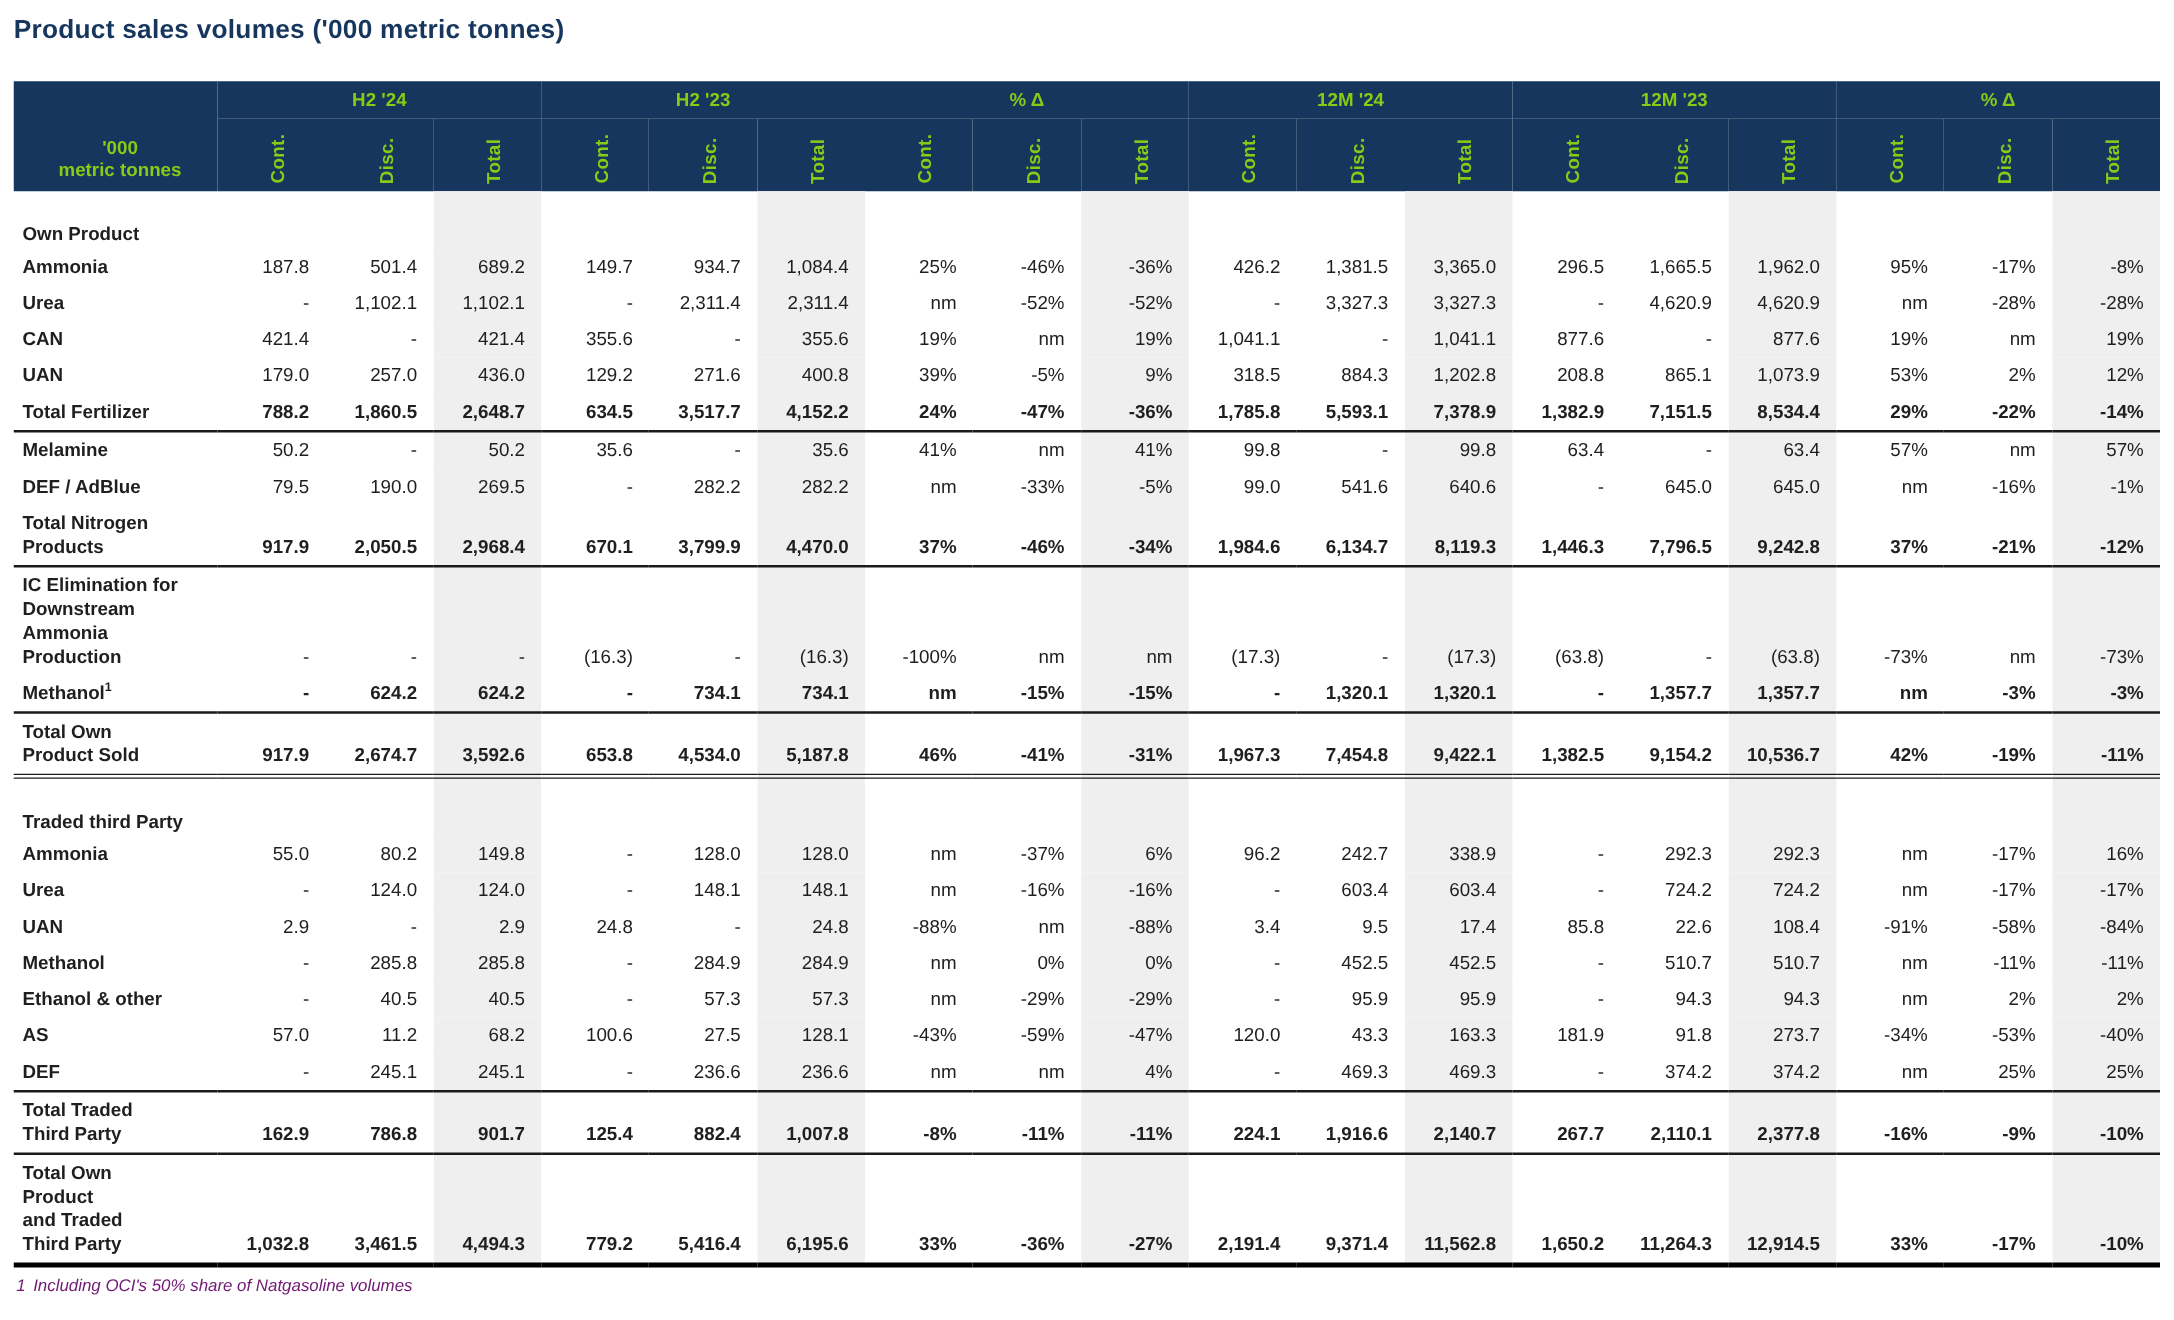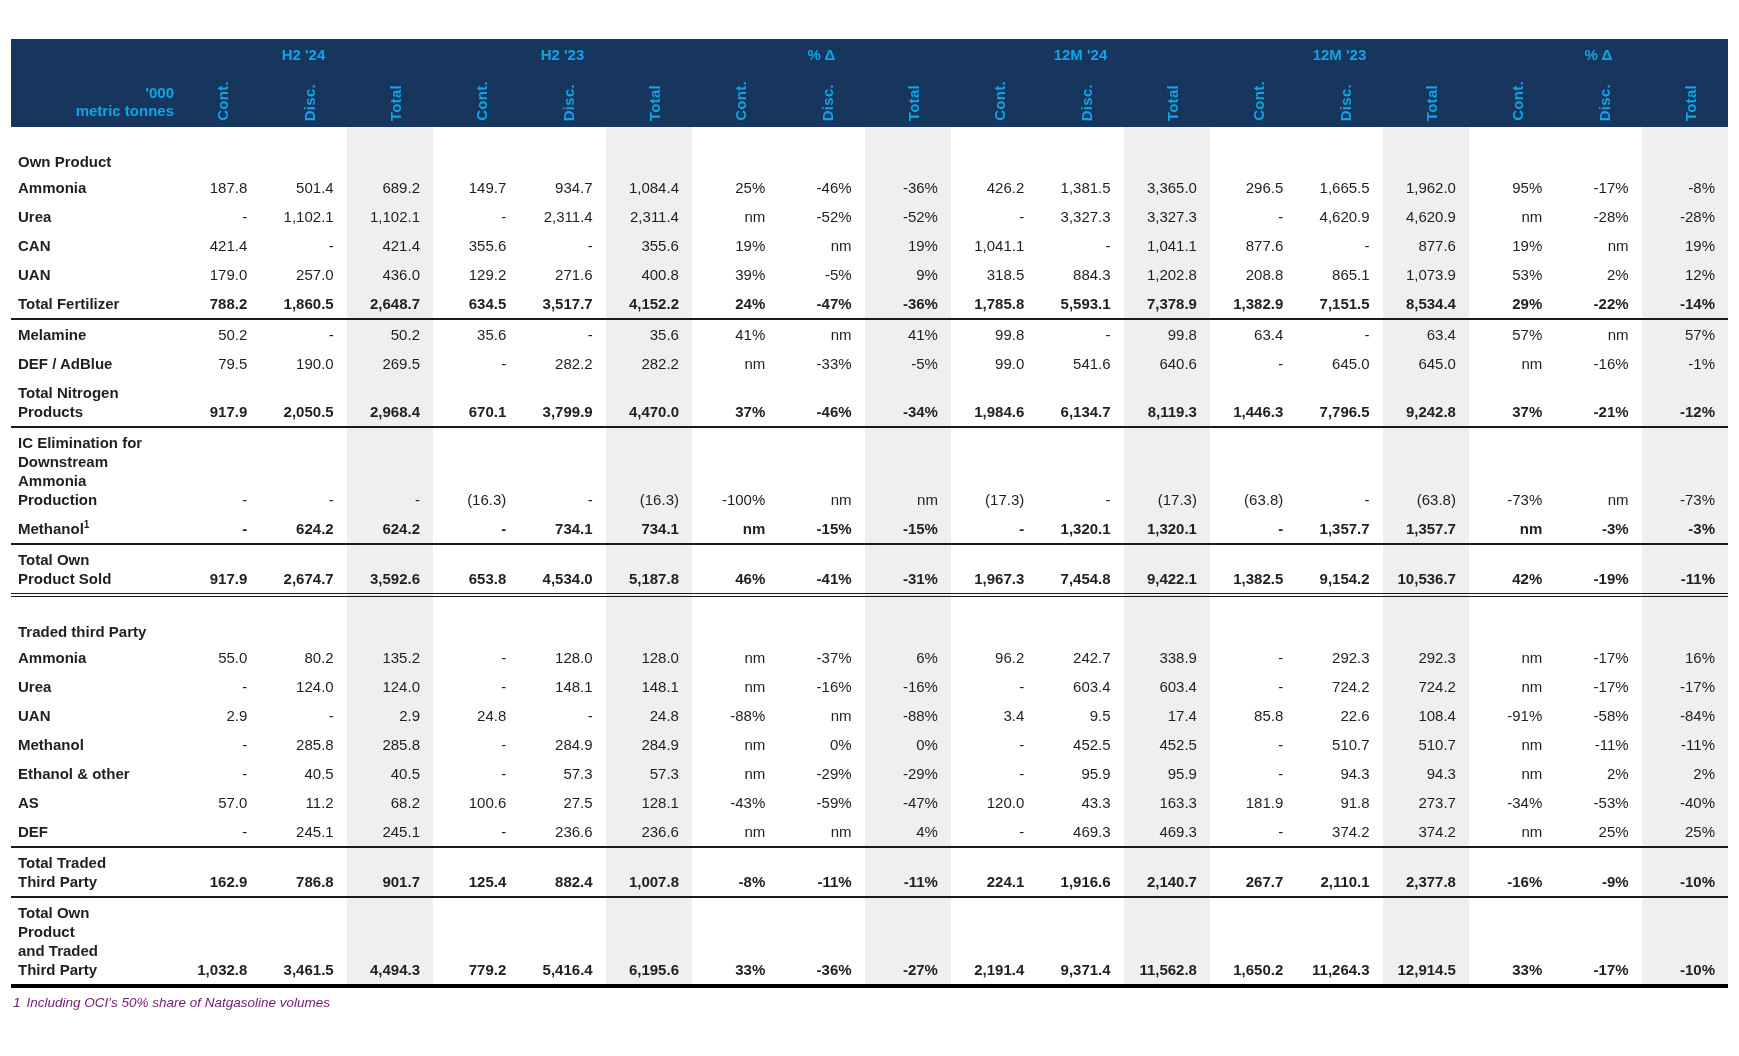--- a/index.html
+++ b/index.html
@@ -12,23 +12,23 @@
   .page { padding:10px 11px 0 11px; }
   .title {
     font-size:21px; font-weight:bold; color:#17365D;
     margin:2px 0 0 0; letter-spacing:0.2px;
   }
   table.sales {
     border-collapse:collapse; table-layout:fixed;
     width:1717px; margin-top:29px;
   }
   
-  thead th { background:#17365D; color:#0ea5e9; font-weight:bold; padding:0; }
+  thead th { background:#17365D; color:#84cc16; font-weight:bold; padding:0; }
   th.corner {
-    text-align:right; vertical-align:bottom;
+    text-align:center; vertical-align:bottom;
     padding:0 0 7px 7px; font-size:15px; line-height:18px;
     white-space:pre-line;
   }
   th.group { height:30px; text-align:center; vertical-align:middle; font-size:15px; }
   th.sub { height:58px; vertical-align:bottom; }
   .vwrap { display:flex; justify-content:flex-end; align-items:flex-end; padding:0 30px 6px 0; }
   .vert {
     writing-mode:vertical-rl; transform:rotate(180deg);
     font-size:15px; font-weight:bold; line-height:15px; letter-spacing:0.3px;
   }
@@ -49,20 +49,21 @@
   .footnote {
     margin-top:7px; font-size:13.5px; font-style:italic; color:#701a75;
     padding-left:2px;
   }
   .footnote .marker { margin-right:6px; }
 </style>
 </head>
 <body>
 
 <div class="page">
+  <div class="title">Product sales volumes ('000 metric tonnes)</div>
   <table class="sales" id="sales-table">
       <colgroup>
         <col style="width: 163px;">
         <col>
         <col>
         <col>
         <col>
         <col>
         <col>
         <col>
@@ -458,21 +459,21 @@
           <td class="num"></td>
           <td class="num tcol"></td>
           <td class="num"></td>
           <td class="num"></td>
           <td class="num tcol"></td>
         </tr>
         <tr class="data">
           <td class="label">Ammonia</td>
           <td class="num">55.0</td>
           <td class="num">80.2</td>
-          <td class="num tcol">135.2</td>
+          <td class="num tcol">149.8</td>
           <td class="num">-</td>
           <td class="num">128.0</td>
           <td class="num tcol">128.0</td>
           <td class="num">nm</td>
           <td class="num">-37%</td>
           <td class="num tcol">6%</td>
           <td class="num">96.2</td>
           <td class="num">242.7</td>
           <td class="num tcol">338.9</td>
           <td class="num">-</td>

